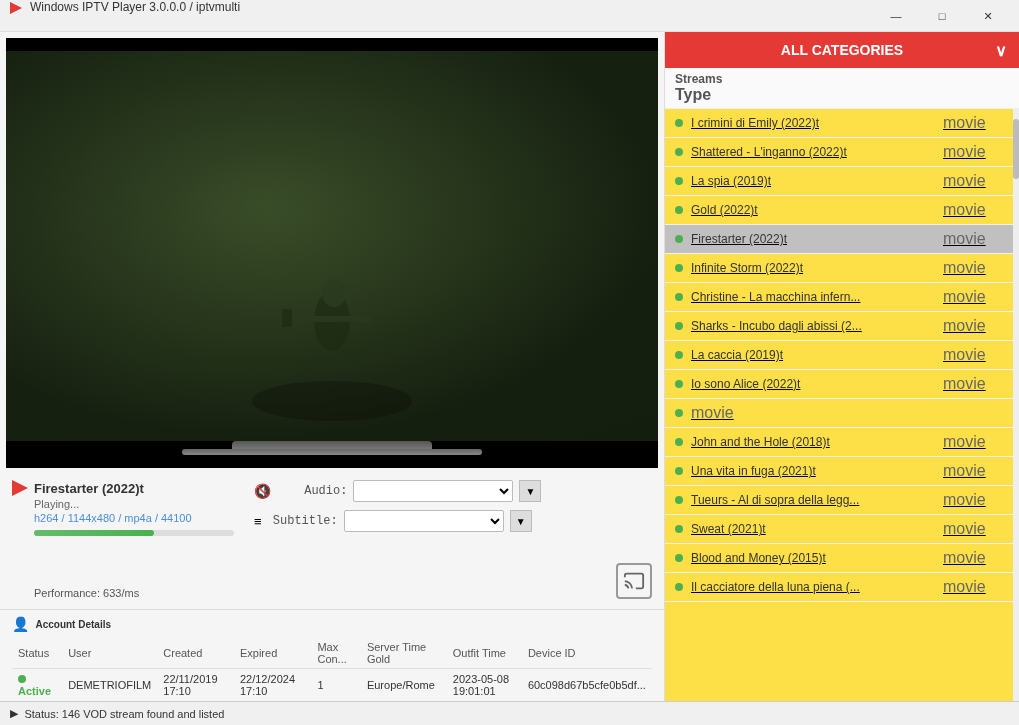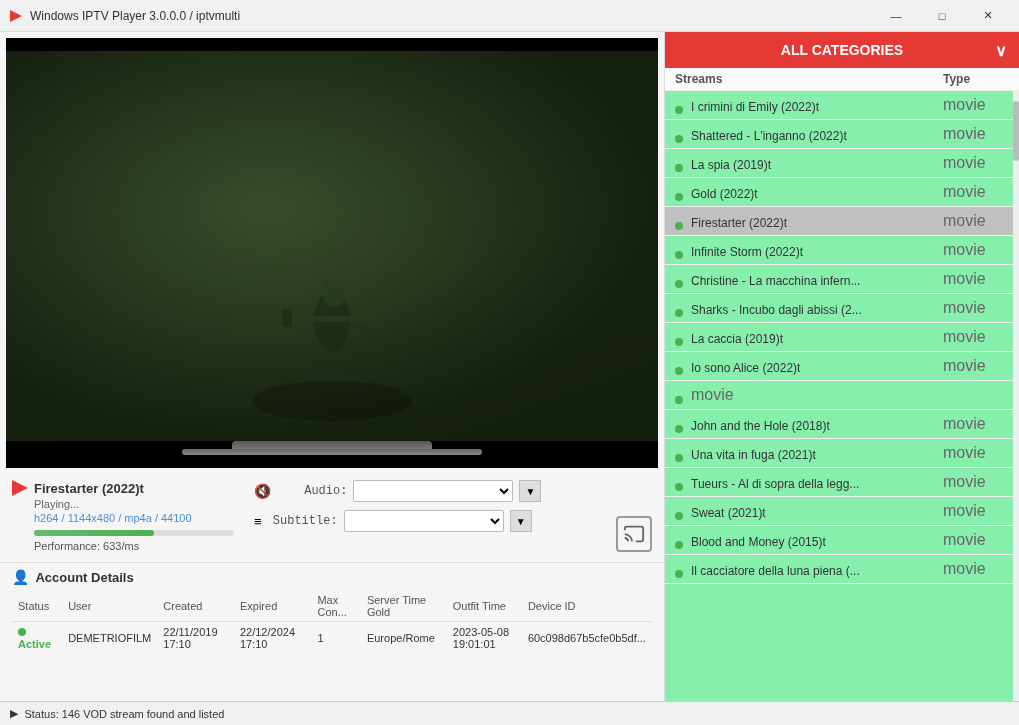--- a/index.html
+++ b/index.html
@@ -3,21 +3,21 @@
   <meta charset="utf-8">
   <style>
     * { margin: 0; padding: 0; box-sizing: border-box; }
     body { font-family: 'Segoe UI', Tahoma, Geneva, Verdana, sans-serif; font-size: 12px; background: #f0f0f0; width: 1019px; height: 725px; overflow: hidden; }
 
     
     .titlebar {
       background: #f0f0f0;
       height: 32px;
       display: flex;
-      align-items: center;
+      align-items: flex-start;
       padding: 0 8px;
       border-bottom: 1px solid #ddd;
       user-select: none;
     }
     .titlebar-icon { width: 16px; height: 16px; margin-right: 6px; }
     .titlebar-title { font-size: 12px; color: #333; flex: 1; }
     .titlebar-controls { display: flex; gap: 0; }
     .titlebar-btn {
       width: 46px; height: 32px;
       display: flex; align-items: center; justify-content: center;
@@ -114,21 +114,21 @@
       margin: 4px 0 2px 22px;
       width: 200px;
       position: relative;
     }
     .progress-bar-fill {
       height: 100%;
       background: linear-gradient(to right, #66bb6a, #4caf50);
       border-radius: 3px;
       width: 60%;
     }
-    .performance-line { font-size: 11px; color: #555; padding-left: 22px; }
+    .performance-line { font-size: 11px; color: #555; padding-left: 22px; margin-top: 47px; }
 
     .audio-subtitle-panel {
       display: flex;
       flex-direction: column;
       gap: 8px;
       flex: 1;
     }
     .audio-row, .subtitle-row {
       display: flex;
       align-items: center;
@@ -174,21 +174,21 @@
     .account-section {
       padding: 6px 12px;
       border-top: 1px solid #ddd;
     }
     .account-title-row {
       display: flex;
       align-items: center;
       gap: 6px;
       margin-bottom: 6px;
     }
-    .account-title { font-size: 13px; font-weight: bold; color: #333; }
+    .account-title { font-size: 10px; font-weight: bold; color: #333; }
     .account-table {
       width: 100%;
       border-collapse: collapse;
       font-size: 11px;
     }
     .account-table th {
       text-align: left;
       padding: 3px 6px;
       color: #555;
       font-weight: normal;
@@ -223,21 +223,21 @@
       color: #333;
       z-index: 10;
     }
     .status-bar-arrow { margin-right: 6px; }
 
     
     .right-panel {
       flex: 0 0 355px;
       display: flex;
       flex-direction: column;
-      background: #86efac;
+      background: #fde047;
       border-left: 1px solid #ddd;
     }
     .categories-header {
       background: #e53935;
       color: white;
       font-size: 14px;
       font-weight: bold;
       text-align: center;
       padding: 10px;
       display: flex;
@@ -248,34 +248,36 @@
     .categories-chevron {
       position: absolute;
       right: 12px;
       font-size: 16px;
     }
     .streams-table-header {
       display: flex;
       padding: 4px 10px;
       border-bottom: 1px solid #eee;
       background: #fafafa;
+      flex-direction: column;
     }
     .streams-col { flex: 1; font-size: 12px; color: #555; font-weight: bold; }
-    .type-col { width: 60px; font-size: 12px; color: #555; font-weight: bold; margin-left: 32px; }
+    .type-col { width: 60px; font-size: 16px; color: #555; font-weight: bold; }
 
     .streams-list {
       overflow-y: auto;
       flex: 1;
     }
     .stream-item {
       display: flex;
-      align-items: flex-end;
+      align-items: center;
       padding: 5px 10px;
       border-bottom: 1px solid #f0f0f0;
       cursor: pointer;
+      text-decoration: underline;
     }
     .stream-item.selected { background: #c0c0c0; }
     .stream-dot {
       width: 8px; height: 8px;
       background: #4caf50;
       border-radius: 50%;
       margin-right: 8px;
       flex-shrink: 0;
     }
     .stream-name { flex: 1; font-size: 12px; color: #333; }

